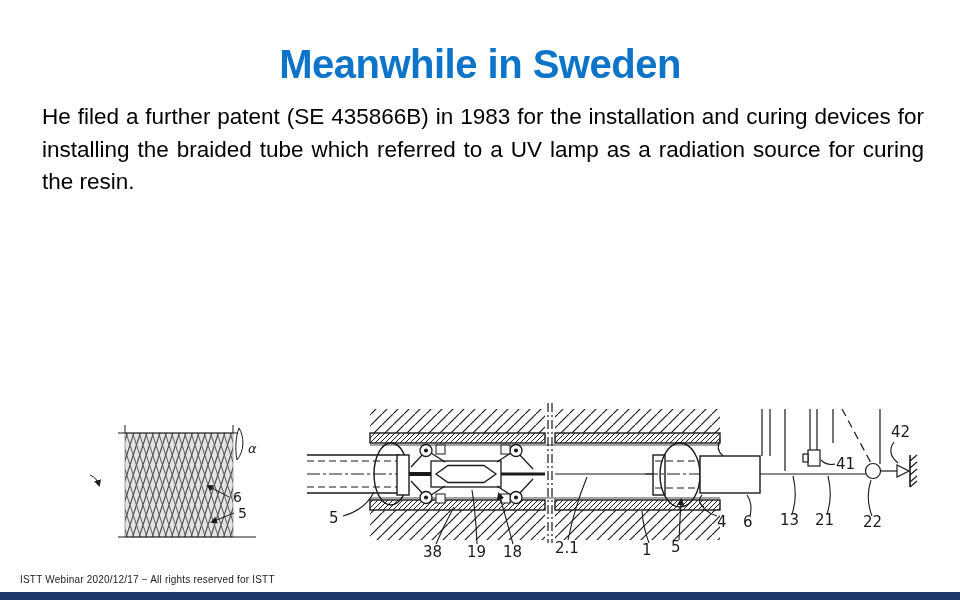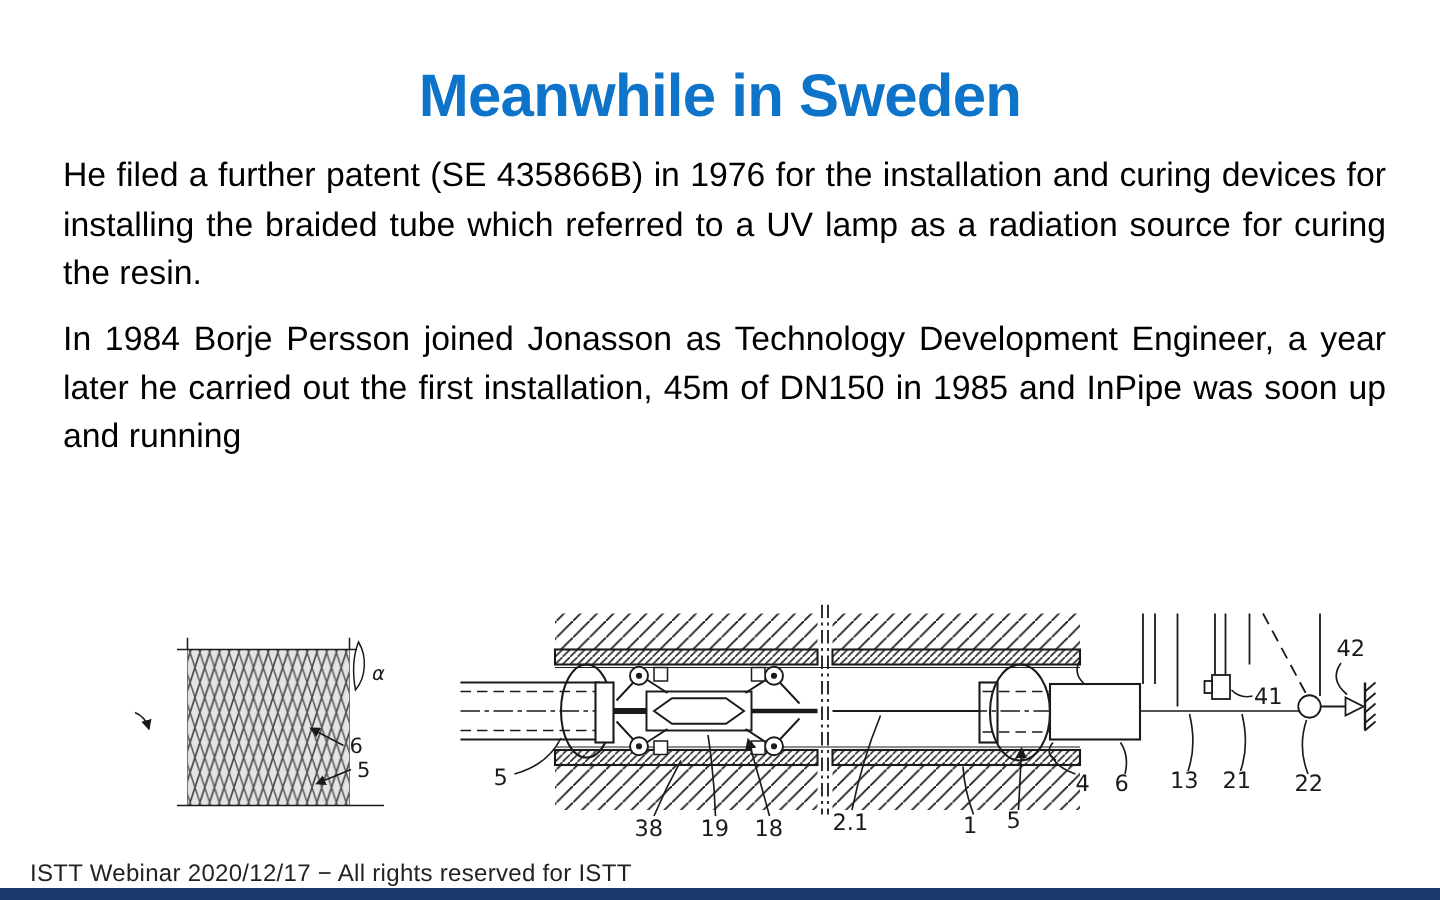--- a/index.html
+++ b/index.html
@@ -17,39 +17,38 @@
   .bodytext{
     position:absolute;top:101px;left:42px;width:882px;
   }
   .bodytext p{
     margin:0 0 11px 0;
     font-size:22.5px;line-height:1.45;
     text-align:justify;
   }
   .footer{
     position:absolute;left:20px;top:574px;
-    font-size:16px;color:#222;letter-spacing:0.2px;
+    font-size:10px;color:#222;letter-spacing:0.2px;
   }
   .accentbar{
     position:absolute;left:0;bottom:0;width:960px;height:8px;
     background:#1e3a6c;
   }
   .fig{position:absolute;}
   svg text{font-family:"DejaVu Sans","Liberation Sans",sans-serif;}
 </style>
 </head>
 <body>
 
 <div class="slide">
 
   <div class="title">Meanwhile in Sweden</div>
 
   <div class="bodytext">
-    <p>He filed a further patent (SE 435866B) in 1976 for the installation and curing devices for installing the braided tube  which referred to a UV lamp as a radiation source for curing the resin.</p>
-    <p>In 1984 Borje Persson joined Jonasson as Technology Development Engineer,  a year later he carried out the first installation, 45m of DN150 in 1985 and InPipe was soon up and running</p>
+    <p>He filed a further patent (SE 435866B) in 1983 for the installation and curing devices for installing the braided tube  which referred to a UV lamp as a radiation source for curing the resin.</p>
   </div>
 
   <div class="fig" style="left:78px;top:425px;width:195px;height:145px;">
     <svg width="195" height="145" viewBox="0 0 195 145">
       <defs>
         <pattern id="braidp" patternUnits="userSpaceOnUse" width="13" height="20">
           <rect width="13" height="20" fill="#e4e4e4"></rect>
           <line x1="0" y1="20" x2="6.5" y2="0" stroke="#454545" stroke-width="1.1"></line>
           <line x1="6.5" y1="20" x2="13" y2="0" stroke="#454545" stroke-width="1.1"></line>
           <line x1="0" y1="0" x2="6.5" y2="20" stroke="#5a5a5a" stroke-width="1"></line>

